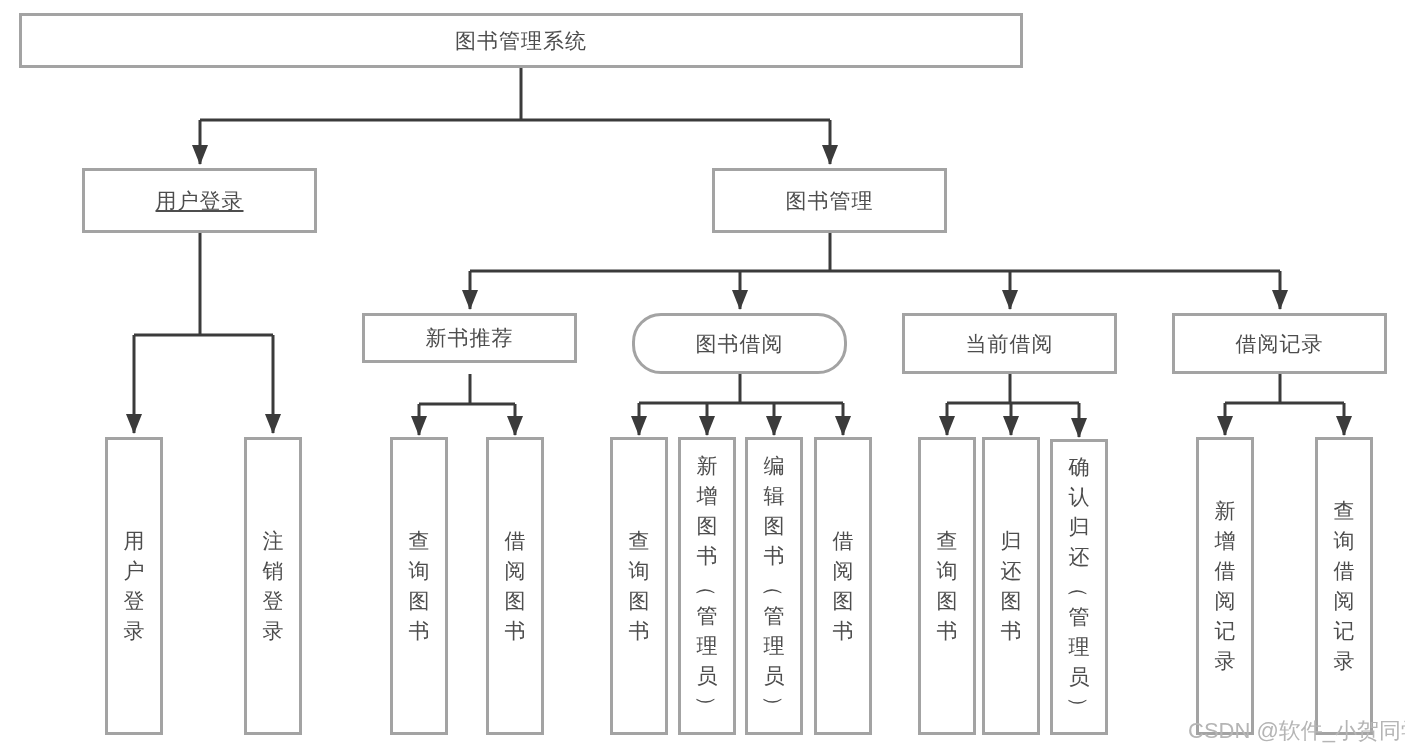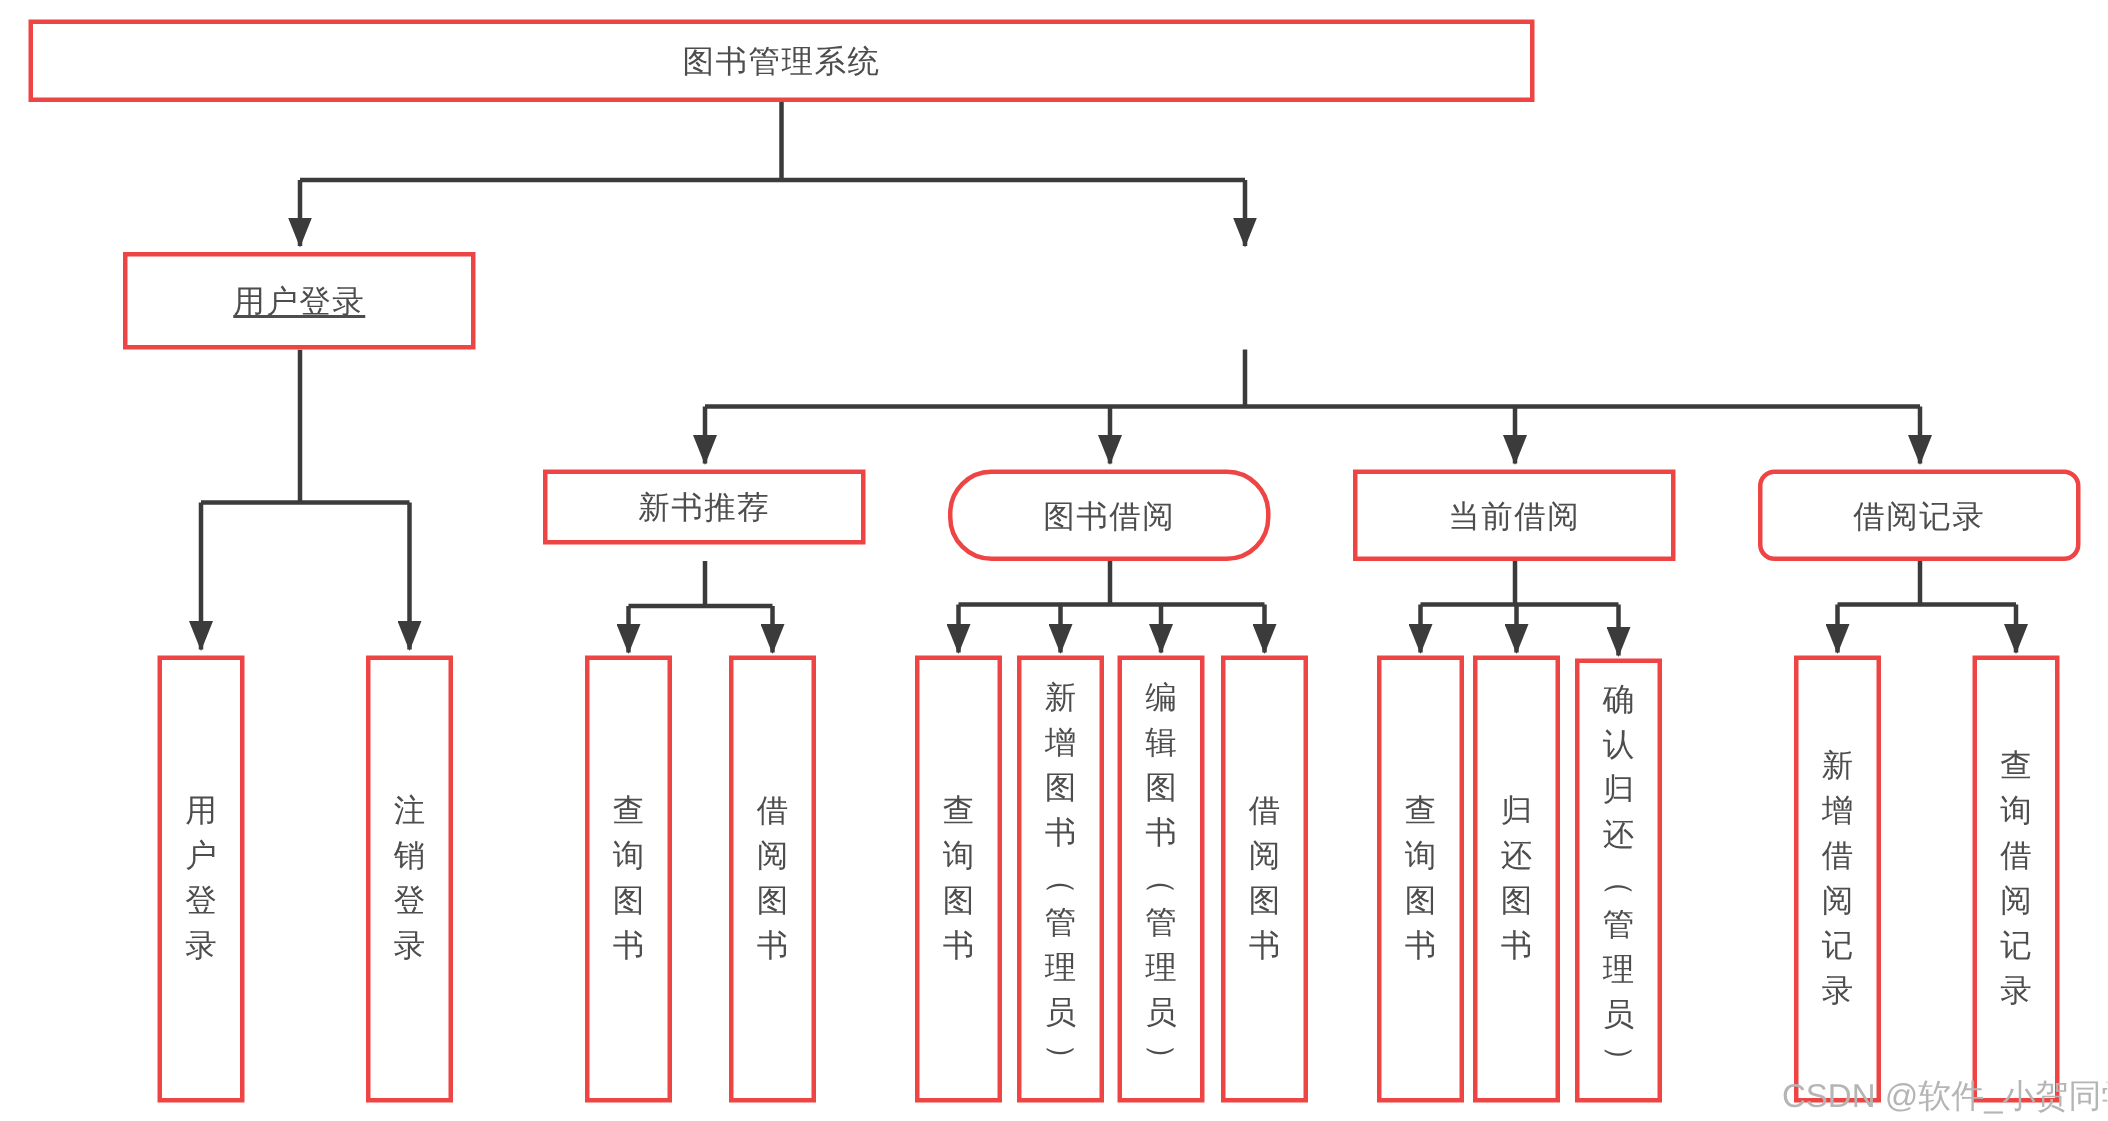--- a/index.html
+++ b/index.html
@@ -13,21 +13,21 @@
   }
   .connectors {
     position: absolute;
     left: 0; top: 0;
     width: 1405px; height: 747px;
     pointer-events: none;
   }
   .box {
     position: absolute;
     box-sizing: border-box;
-    border: 3px solid #ef4444;
+    border: 3px solid #a3a3a3;
     background: #ffffff;
     color: #4d4d4d;
     display: flex;
     align-items: center;
     justify-content: center;
     text-align: center;
   }
   .hbox { font-size: 21px; letter-spacing: 1px; }
   .vbox { flex-direction: column; font-size: 21px; }
   .vbox .vchar {
@@ -103,31 +103,34 @@
     </g>
   </svg>
 
   <div class="box hbox" style="left:19px; top:13px; width:1004px; height:55px;">
     <span>图书管理系统</span>
   </div>
 
   <div class="box hbox" style="left:82px; top:168px; width:235px; height:65px;text-decoration:underline;">
     <span>用户登录</span>
   </div>
+  <div class="box hbox" style="left:712px; top:168px; width:235px; height:65px;">
+    <span>图书管理</span>
+  </div>
 
   <div class="box hbox" style="left:362px; top:313px; width:215px; height:50px;">
     <span>新书推荐</span>
   </div>
   <div class="box hbox" style="left:632px; top:313px; width:215px; height:61px;border-radius:29px;">
     <span>图书借阅</span>
   </div>
   <div class="box hbox" style="left:902px; top:313px; width:215px; height:61px;">
     <span>当前借阅</span>
   </div>
-  <div class="box hbox" style="left:1172px; top:313px; width:215px; height:61px;border-radius:11px;">
+  <div class="box hbox" style="left:1172px; top:313px; width:215px; height:61px;">
     <span>借阅记录</span>
   </div>
 
   <div class="box vbox" style="left:105px; top:437px; width:58px; height:298px;">
       <span class="vchar">用</span>
       <span class="vchar">户</span>
       <span class="vchar">登</span>
       <span class="vchar">录</span>
     </div>
   <div class="box vbox" style="left:244px; top:437px; width:58px; height:298px;">

